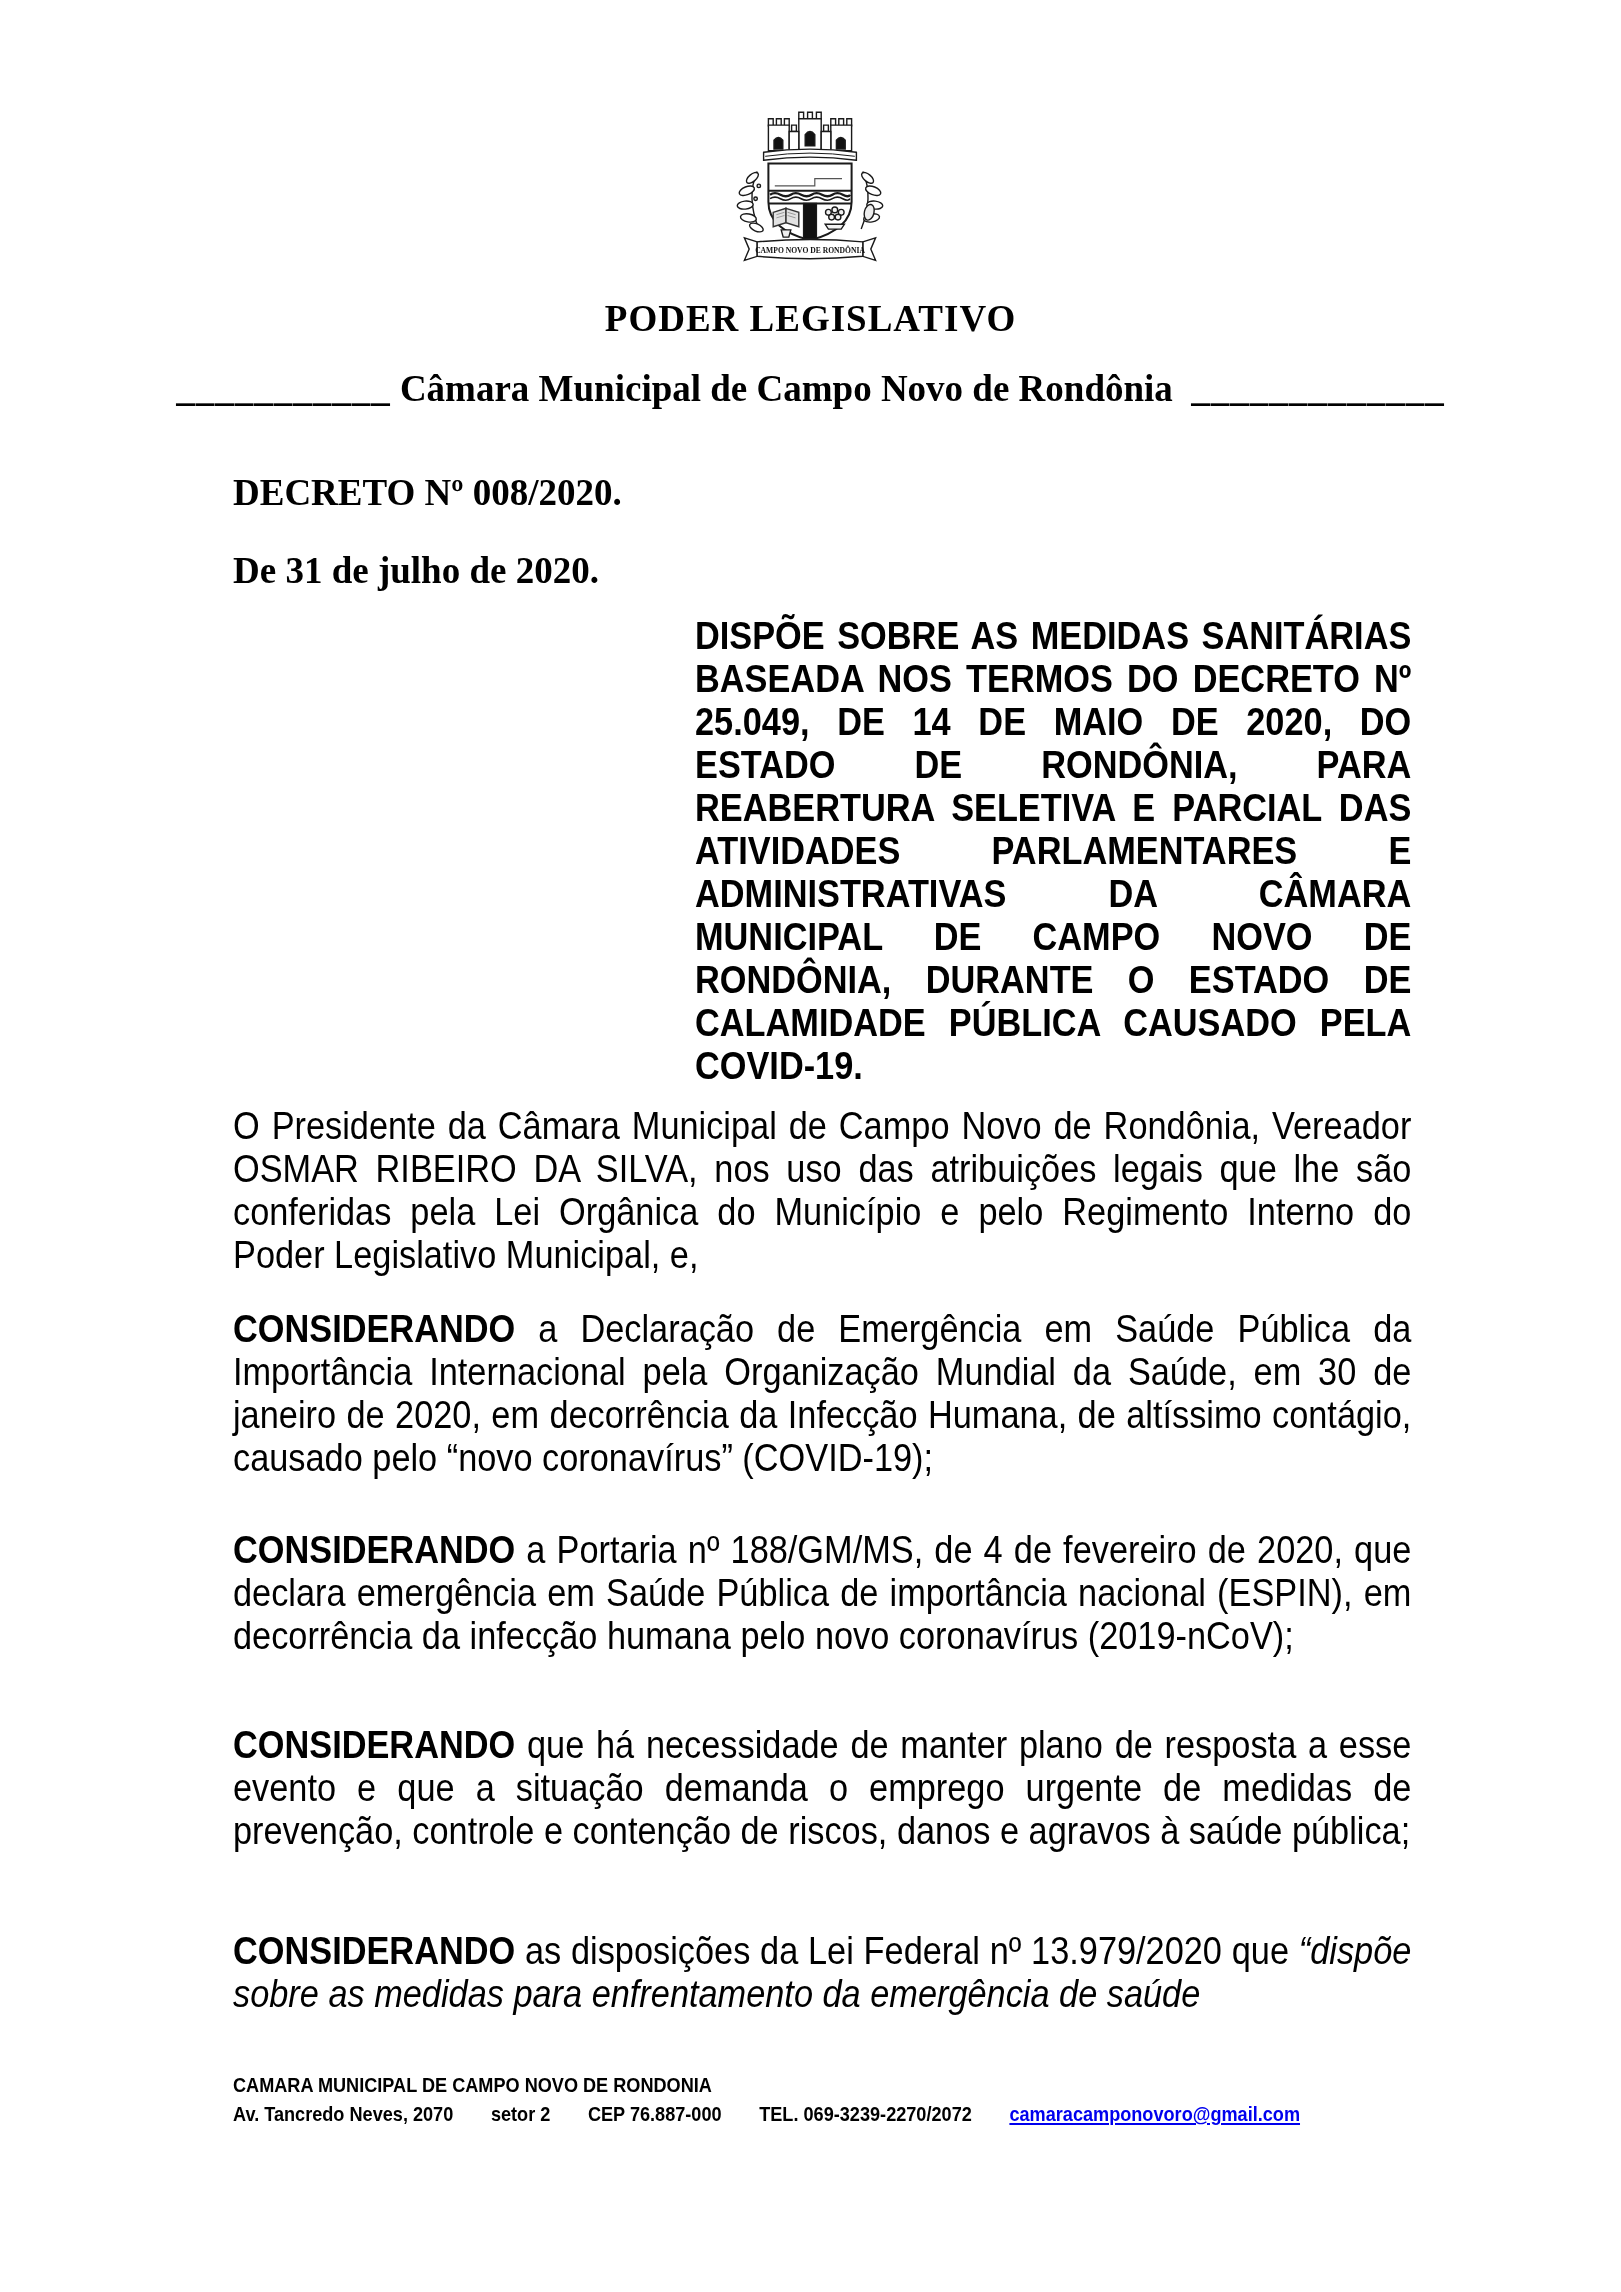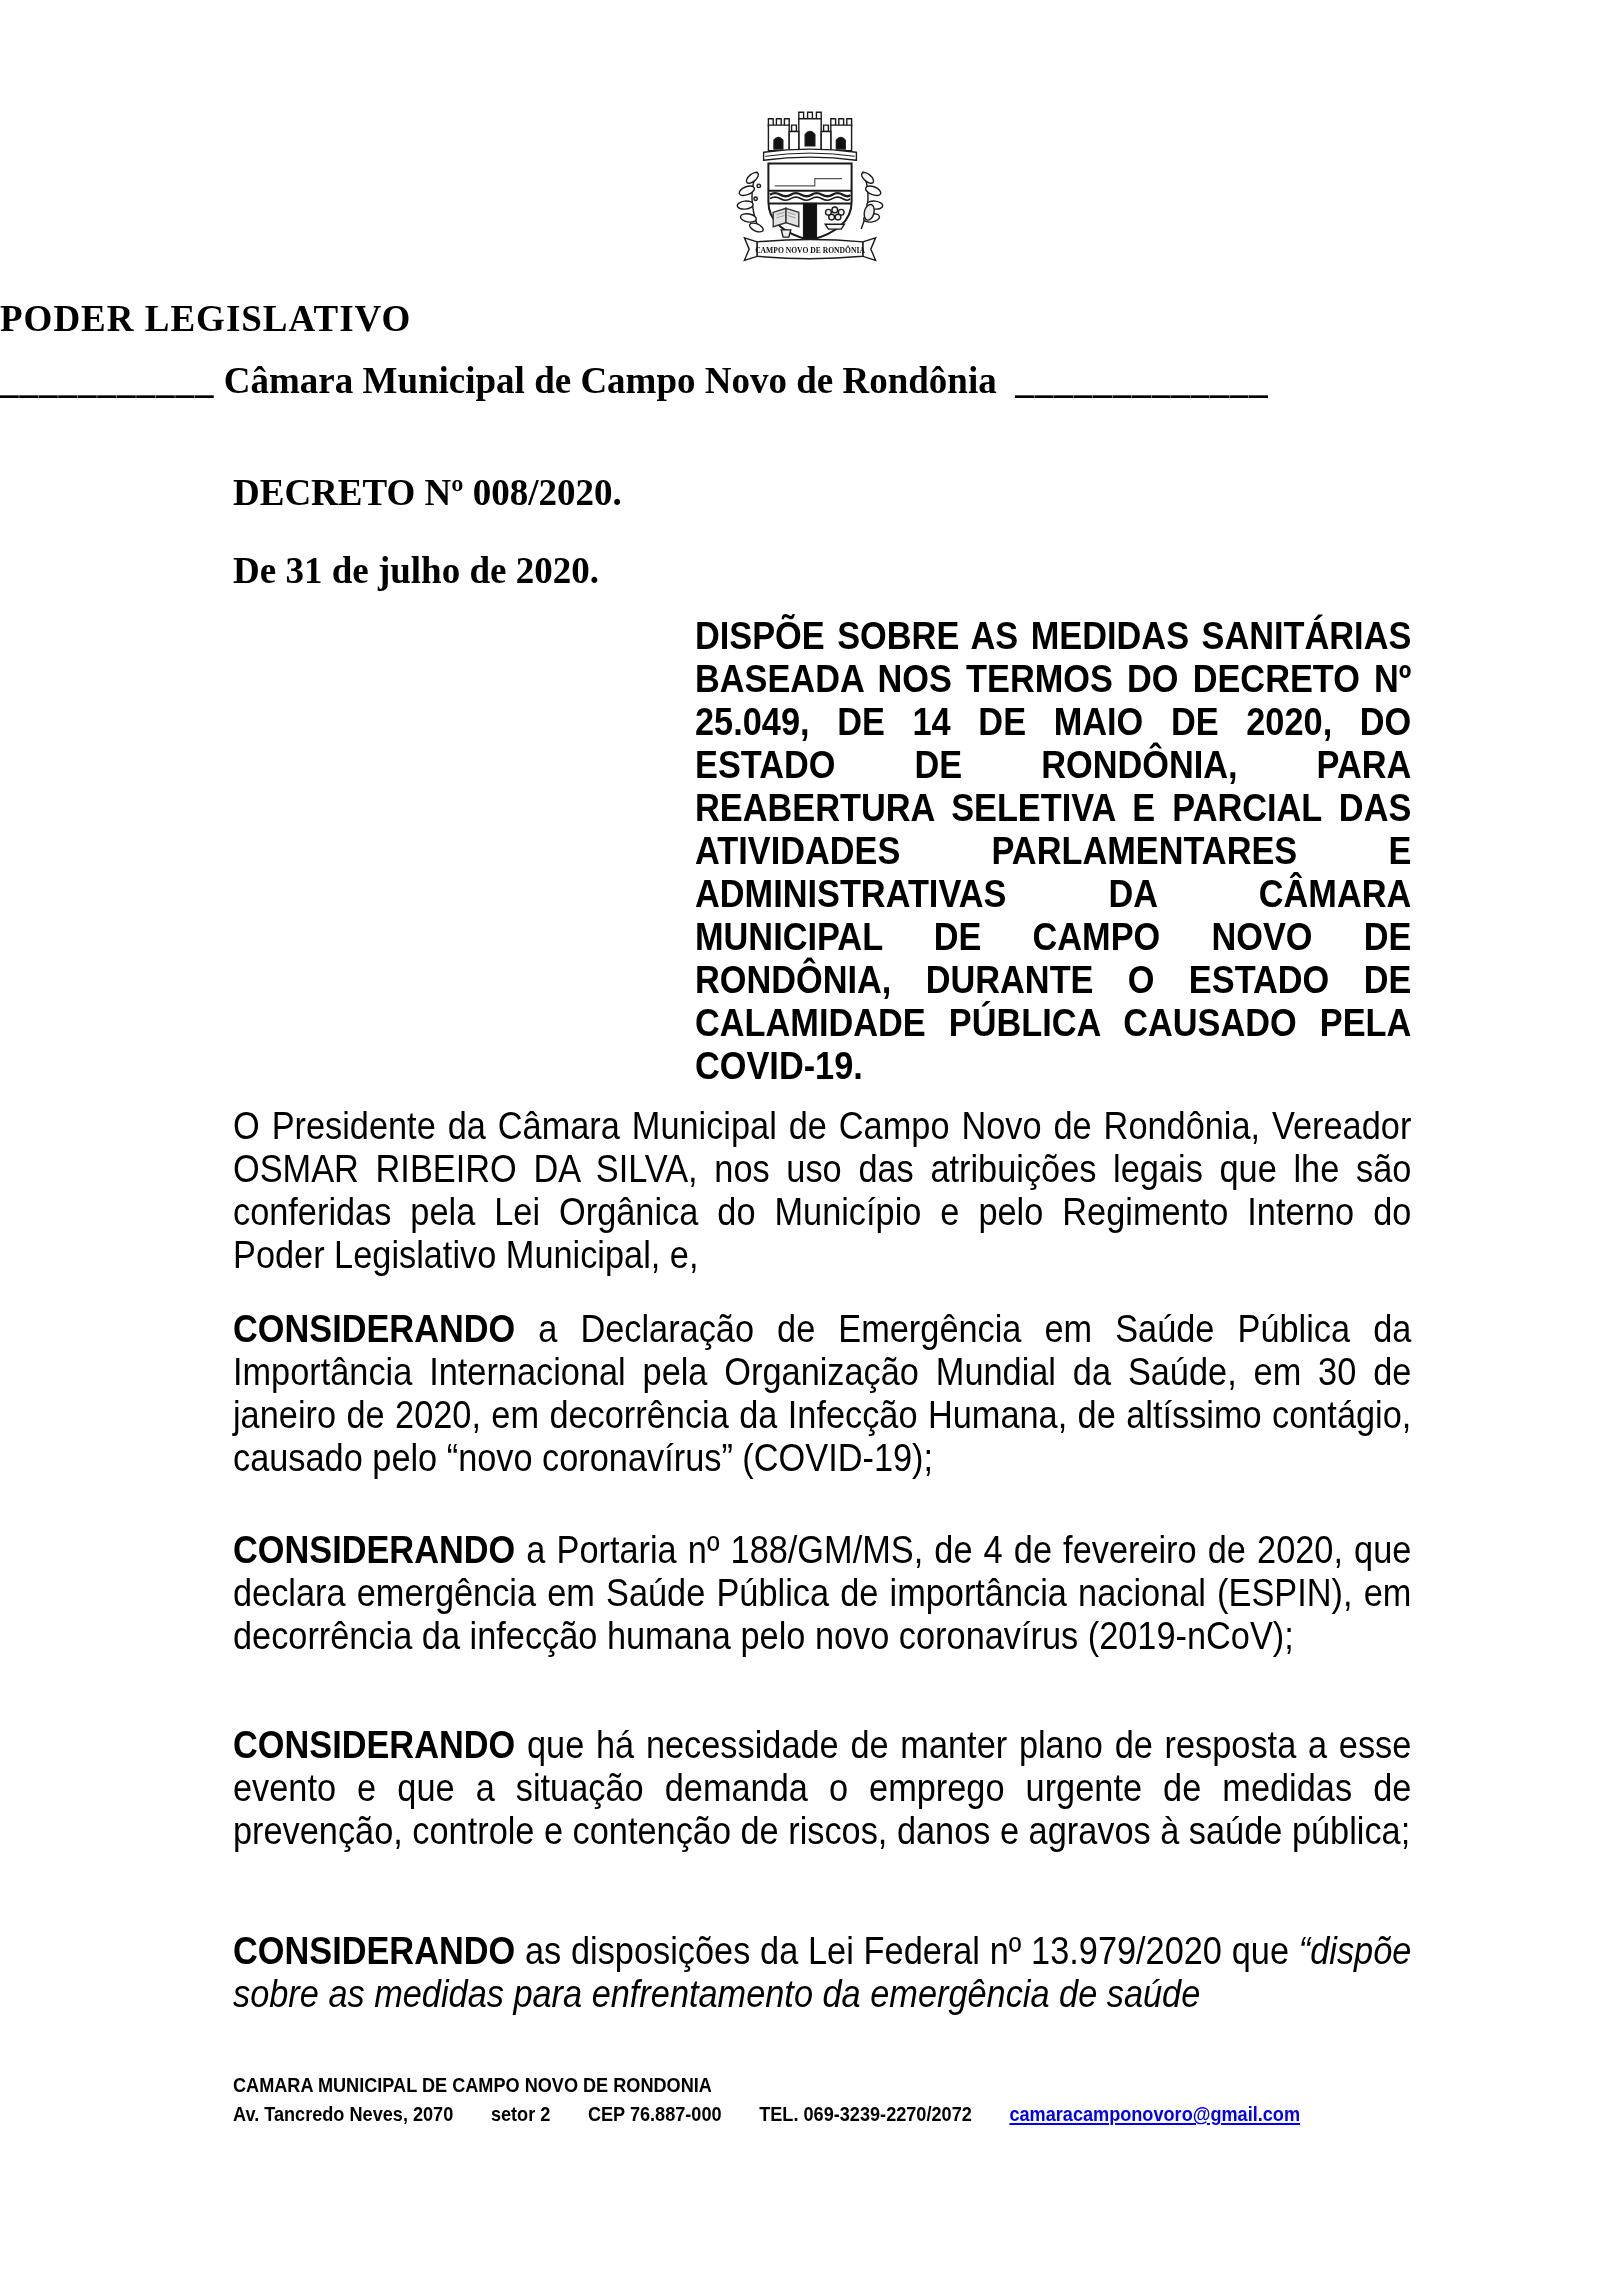--- a/index.html
+++ b/index.html
@@ -5,33 +5,33 @@
   * { margin:0; padding:0; box-sizing:border-box; }
   html,body { background:#ffffff; }
   body{
     position:relative;
     width:1621px; height:2293px;
     font-family:"Liberation Sans", sans-serif;
     color:#000;
     overflow:hidden;
   }
   .serif{ font-family:"Liberation Serif", serif; font-weight:bold;text-align:center; }
-  .center{ left:0; width:1621px; text-align:left; }
+  .center{ left:0; width:1621px; text-align:center; }
   .abs{ position:absolute; }
 
   
   .narrow{
     transform:scaleX(0.88);
     transform-origin:0 0;
   }
 
   #crest{ left:722px; top:107px; width:176px; height:161px; }
 
   #org-title{ top:297px; font-size:37px; letter-spacing:1px; }
-  #org-name-line{ top:359px; font-size:37px; }
+  #org-name-line{ top:367px; font-size:37px; }
   #org-name-line .rule{ letter-spacing:1px; }
 
   #decree-number{ left:233px; top:471px; font-size:37px; }
   #decree-date{ left:233px; top:542px; font-size:37px;margin-top:7px; }
 
   #ementa{
     left:695px; top:614px;
     width:814px;               
     font-size:39px; line-height:43px;
     font-weight:bold;

